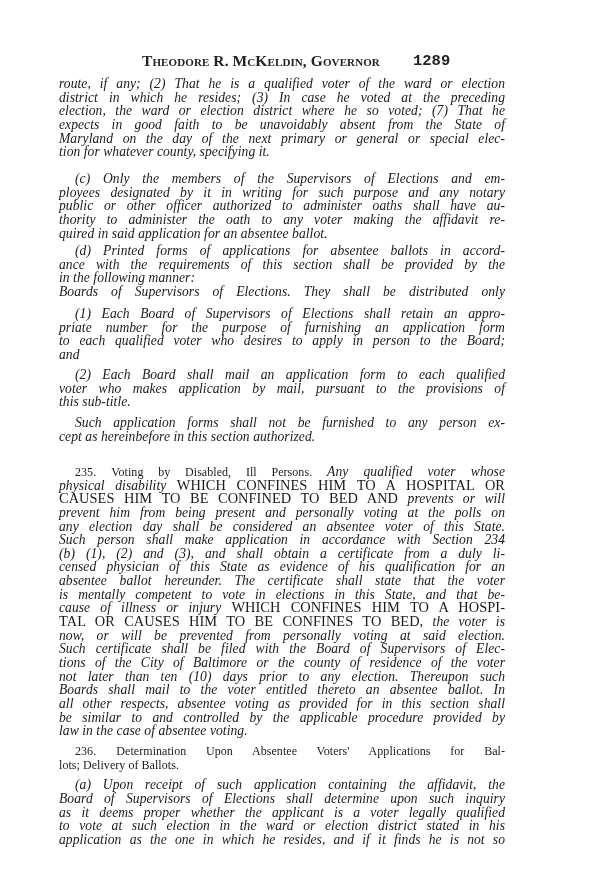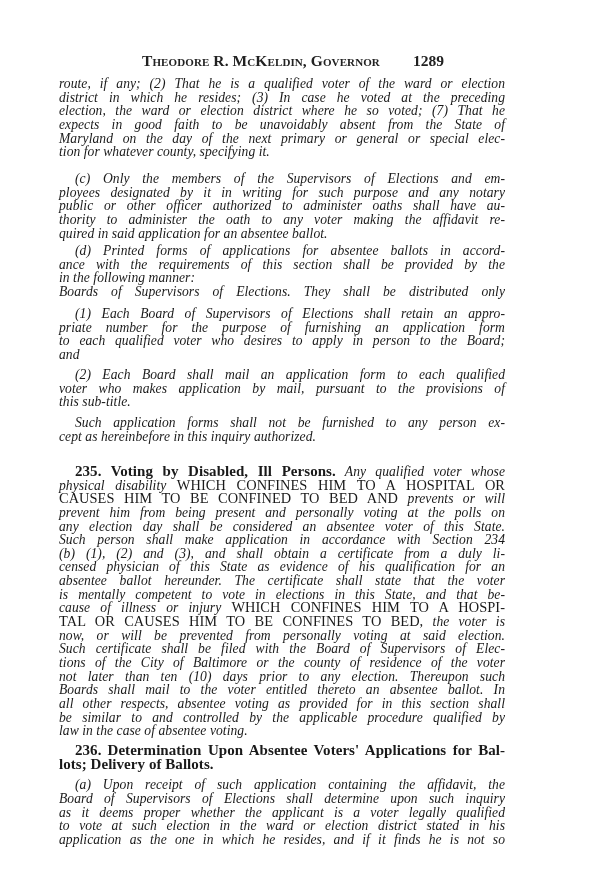--- a/index.html
+++ b/index.html
@@ -10,30 +10,30 @@
     }
     .page { position: absolute; left: 0; top: 0; width: 600px; height: 880px; border-radius: 16px; }
     .header {
       position: absolute; top: 52px; left: 0; width: 600px; height: 20px;
       font-family: "Liberation Serif", serif; font-size: 15.5px; font-weight: bold;
       color: #222;
     }
     .running-head {
       position: absolute; left: 142px; top: 0; font-variant: small-caps; letter-spacing: 0.1px;
     }
-    .page-num { position: absolute; left: 413px; top: 0; }
+    .page-num { position: absolute; left: 413px; top: 0; font-family: Liberation Mono, monospace; }
     .block { position: absolute; left: 59px; width: 446px; }
     .line {
       display: block; height: 13.65px; line-height: 13.65px; white-space: nowrap;
       font-family: "Liberation Serif", serif; font-style: italic; font-size: 13.6px;
       text-align: justify; text-align-last: justify; letter-spacing: 0.05px;
     }
     .line.last { text-align-last: left; }
     .line.indent { padding-left: 16px; }
-    .bold { font-style: normal; font-weight: bold; font-size: 15px; }
+    .bold { font-style: normal; font-weight: normal; font-size: 12px; }
     .caps { font-style: normal; font-size: 14.4px; }
   </style>
 </head>
 <body>
 
 <div class="page">
   <div class="header">
     <span class="running-head">Theodore R. McKeldin, Governor</span>
     <span class="page-num">1289</span>
   </div>
@@ -70,21 +70,21 @@
   </div>
 
   <div class="block" style="top:368px">
     <span class="line indent">(2) Each Board shall mail an application form to each qualified</span>
     <span class="line">voter who makes application by mail, pursuant to the provisions of</span>
     <span class="line last">this sub-title.</span>
   </div>
 
   <div class="block" style="top:416px">
     <span class="line indent">Such application forms shall not be furnished to any person ex-</span>
-    <span class="line last">cept as hereinbefore in this inquiry authorized.</span>
+    <span class="line last">cept as hereinbefore in this section authorized.</span>
   </div>
 
   <div class="block" style="top:465px" id="sec235">
     <span class="line indent">
       <span class="bold">235.</span>
       <span class="bold">Voting by Disabled, Ill Persons.</span>
       <span class="seg">Any qualified voter whose</span>
     </span>
     <span class="line"><span>physical disability </span><span class="caps">WHICH CONFINES HIM TO A HOSPITAL OR</span></span>
     <span class="line"><span class="caps">CAUSES HIM TO BE CONFINED TO BED AND </span><span>prevents or will</span></span>
@@ -96,21 +96,21 @@
     <span class="line"><span>absentee ballot hereunder.  The certificate shall state that the voter</span></span>
     <span class="line"><span>is mentally competent to vote in elections in this State, and that be-</span></span>
     <span class="line"><span>cause of illness or injury </span><span class="caps">WHICH CONFINES HIM TO A HOSPI-</span></span>
     <span class="line"><span class="caps">TAL OR CAUSES HIM TO BE CONFINES TO BED, </span><span>the voter is</span></span>
     <span class="line"><span>now, or will be prevented from personally voting at said election.</span></span>
     <span class="line"><span>Such certificate shall be filed with the Board of Supervisors of Elec-</span></span>
     <span class="line"><span>tions of the City of Baltimore or the county of residence of the voter</span></span>
     <span class="line"><span>not later than ten (10) days prior to any election.  Thereupon such</span></span>
     <span class="line"><span>Boards shall mail to the voter entitled thereto an absentee ballot.  In</span></span>
     <span class="line"><span>all other respects, absentee voting as provided for in this section shall</span></span>
-    <span class="line"><span>be similar to and controlled by the applicable procedure qualified by</span></span>
+    <span class="line"><span>be similar to and controlled by the applicable procedure provided by</span></span>
     <span class="line last"><span>law in the case of absentee voting.</span></span>
   </div>
 
   <div class="block" style="top:744px">
     <span class="line indent">
       <span class="bold">236.</span>
       <span class="bold">Determination Upon Absentee Voters' Applications for Bal-</span>
     </span>
     <span class="line last">
       <span class="bold">lots; Delivery of Ballots.</span>

